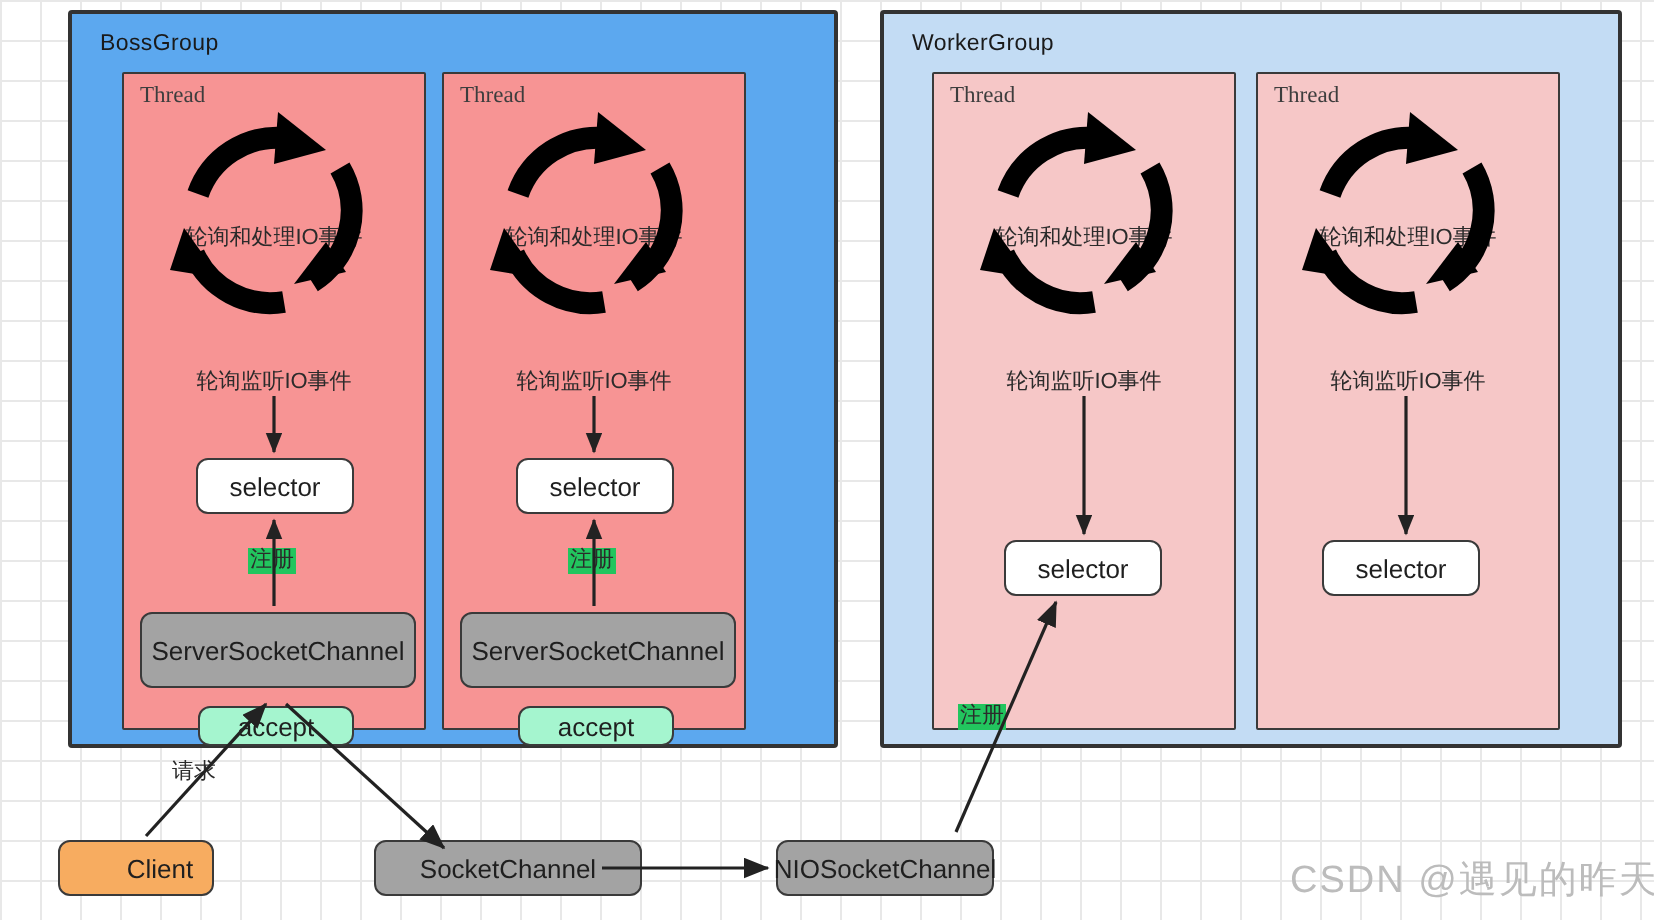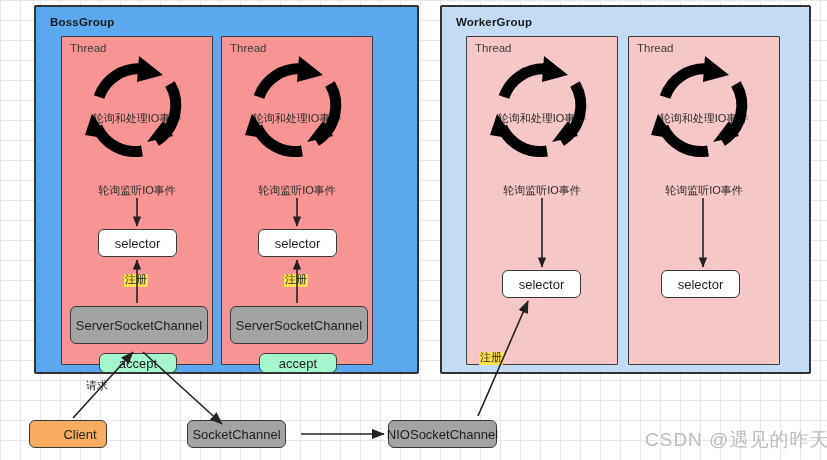--- a/index.html
+++ b/index.html
@@ -16,33 +16,34 @@
   #canvas{position:absolute;left:0;top:0;width:827px;height:460px;}
   .box{position:absolute;box-sizing:border-box;}
 
   
   .group{
     border:2px solid #333333;
     border-radius:2px;
   }
   .group-label{
     position:absolute;
-    font-weight:bold;
+    font-weight:normal;
     font-size:11.5px;
     color:#1a1a1a;
     letter-spacing:0.2px;
   }
   .boss-group{background:#5CA8EF;}
   .worker-group{background:#C3DCF4;}
 
   
   .thread{
     border:1.6px solid #3a3a3a;
     border-radius:1px;
     box-sizing:border-box;
+    font-family:Liberation Serif, serif;
   }
   .thread-boss{background:#F79494;}
   .thread-worker{background:#F6C7C7;}
   .thread-label{
     position:absolute;
     left:8px;top:5px;
     font-size:11.5px;
     color:#3d3d3d;
   }
 
@@ -64,24 +65,23 @@
 
   
   .tlabel{
     position:absolute;
     font-size:11px;
     color:#2b2b2b;
     white-space:nowrap;
     text-align:center;
   }
   .tlabel-boxed{
-    background:#fde047;
+    background:#22c55e;
     padding:0 1px;
     line-height:13px;
-    font-family:Liberation Mono, monospace;
   }
 
   .watermark{
     position:absolute;
     font-size:19px;
     color:#bcbcbc;
     white-space:nowrap;
     letter-spacing:1px;
   }
 
@@ -134,21 +134,21 @@
 
   <div class="box thread thread-worker" style="left:628px;top:36px;width:152px;height:329px;">
     <div class="thread-label">Thread</div>
   </div>
   <div class="tlabel" style="left:628px;top:111px;width:152px;">轮询和处理IO事件</div>
   <div class="tlabel" style="left:628px;top:183px;width:152px;">轮询监听IO事件</div>
   <div class="node node-white" style="left:661px;top:270px;width:79px;height:28px;">selector</div>
 
   <div class="node node-orange" style="left:29px;top:420px;width:78px;height:28px;">Client</div>
   <div class="tlabel" style="left:86px;top:378px;">请求</div>
-  <div class="node node-yellow" style="left:187px;top:420px;width:99px;height:28px;">SocketChannel</div>
+  <div class="node node-yellow" style="left:187px;top:420px;width:134px;height:28px;">SocketChannel</div>
   <div class="node node-yellow" style="left:388px;top:420px;width:109px;height:28px;">NIOSocketChannel</div>
 
   <div class="watermark" style="left:645px;top:427px;">CSDN @遇见的昨天</div>
 
   <svg class="overlay" viewBox="0 0 827 460">
     <defs>
       <marker id="ah" markerWidth="9" markerHeight="9" refX="7.5" refY="3.2" orient="auto" markerUnits="strokeWidth">
         <path d="M0,0 L8,3.2 L0,6.4 z" fill="#222"></path>
       </marker>
       <marker id="ahb" markerWidth="7" markerHeight="7" refX="6" refY="2.6" orient="auto" markerUnits="strokeWidth">

